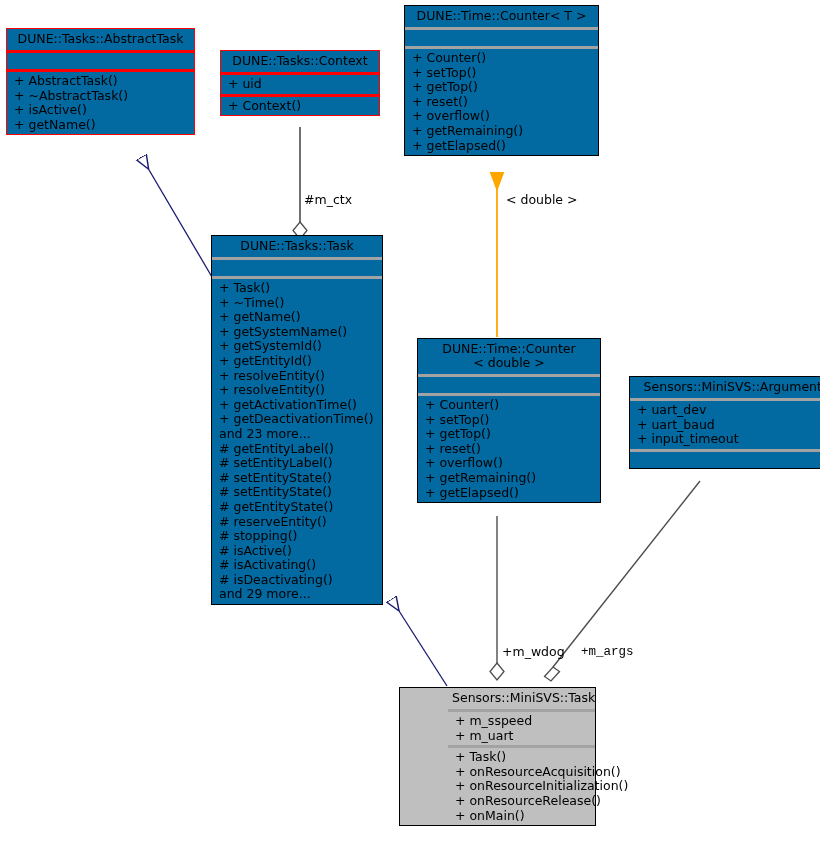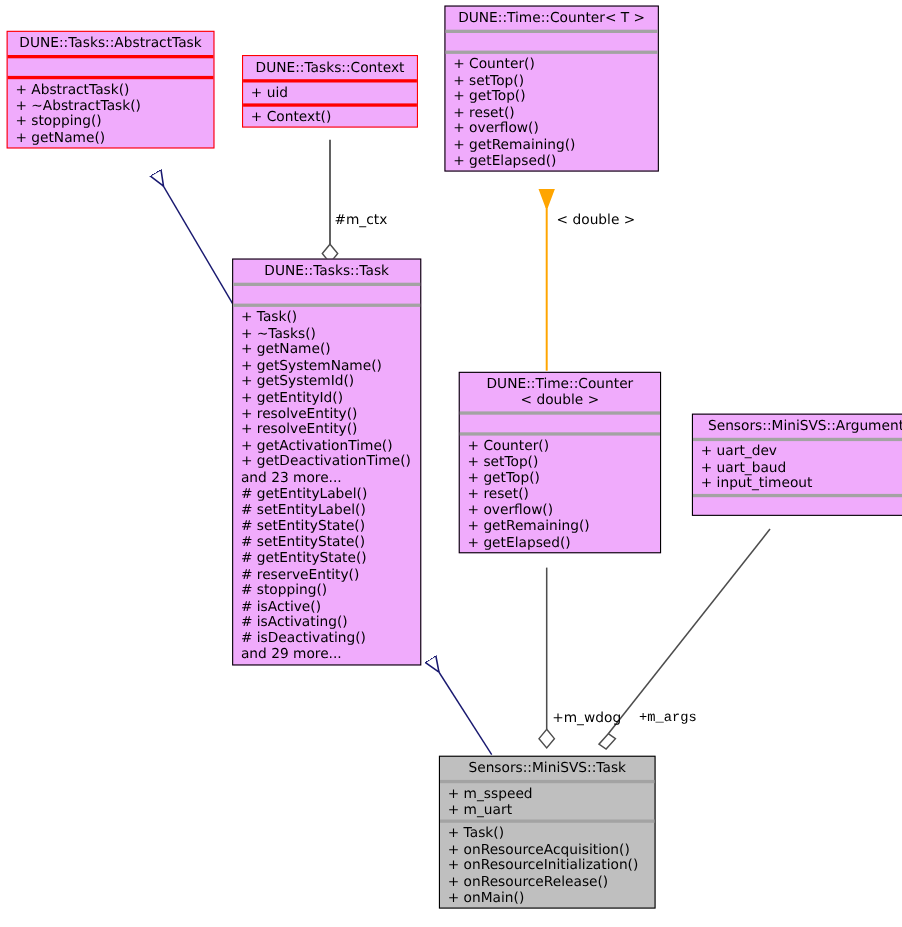--- a/index.html
+++ b/index.html
@@ -20,21 +20,21 @@
     position: absolute;
     left: 0;
     top: 0;
     width: 820px;
     height: 843px;
     pointer-events: none;
   }
   .node {
     position: absolute;
     box-sizing: border-box;
-    background: #f0abfc;
+    background: #0369a1;
     border: 1px solid #000000;
     z-index: 2;
   }
   .node.red {
     border-color: #ff0000;
   }
   .node.filled {
     background: #bfbfbf;
   }
   .compartment {
@@ -118,21 +118,21 @@
       <polygon points="553,667 559.5,671.5 551,681 544.5,676.5" fill="#ffffff" stroke="#4d4d4d" stroke-width="1.3"></polygon>
     </g>
   </svg>
 
   <div class="node red" style="left:6px; top:28px; width:189px;">
     <div class="compartment title">DUNE::Tasks::AbstractTask</div>
     <div class="compartment sep-top empty"></div>
     <div class="compartment sep-top members">
       <span class="member">+ AbstractTask()</span>
       <span class="member">+ ~AbstractTask()</span>
-      <span class="member">+ stopping()</span>
+      <span class="member">+ isActive()</span>
       <span class="member">+ getName()</span>
     </div>
   </div>
 
   <div class="node red" style="left:220px; top:50px; width:160px;">
     <div class="compartment title">DUNE::Tasks::Context</div>
     <div class="compartment sep-top members">
       <span class="member">+ uid</span>
     </div>
     <div class="compartment sep-top members">
@@ -152,21 +152,21 @@
       <span class="member">+ getRemaining()</span>
       <span class="member">+ getElapsed()</span>
     </div>
   </div>
 
   <div class="node" style="left:211px; top:235px; width:172px;">
     <div class="compartment title">DUNE::Tasks::Task</div>
     <div class="compartment sep-top empty"></div>
     <div class="compartment sep-top members">
       <span class="member">+ Task()</span>
-      <span class="member">+ ~Tasks()</span>
+      <span class="member">+ ~Time()</span>
       <span class="member">+ getName()</span>
       <span class="member">+ getSystemName()</span>
       <span class="member">+ getSystemId()</span>
       <span class="member">+ getEntityId()</span>
       <span class="member">+ resolveEntity()</span>
       <span class="member">+ resolveEntity()</span>
       <span class="member">+ getActivationTime()</span>
       <span class="member">+ getDeactivationTime()</span>
       <span class="member">and 23 more...</span>
       <span class="member"># getEntityLabel()</span>
@@ -203,21 +203,21 @@
   <div class="node" style="left:601px; top:376px; width:214px;margin-left:28px;">
     <div class="compartment title">Sensors::MiniSVS::Arguments</div>
     <div class="compartment sep-top members">
       <span class="member">+ uart_dev</span>
       <span class="member">+ uart_baud</span>
       <span class="member">+ input_timeout</span>
     </div>
     <div class="compartment sep-top empty"></div>
   </div>
 
-  <div class="node filled" style="left:399px; top:687px; width:197px;">
+  <div class="node filled" style="left:399px; top:687px; width:197px;padding-left:48px;">
     <div class="compartment title">Sensors::MiniSVS::Task</div>
     <div class="compartment sep-top members">
       <span class="member">+ m_sspeed</span>
       <span class="member">+ m_uart</span>
     </div>
     <div class="compartment sep-top members">
       <span class="member">+ Task()</span>
       <span class="member">+ onResourceAcquisition()</span>
       <span class="member">+ onResourceInitialization()</span>
       <span class="member">+ onResourceRelease()</span>

